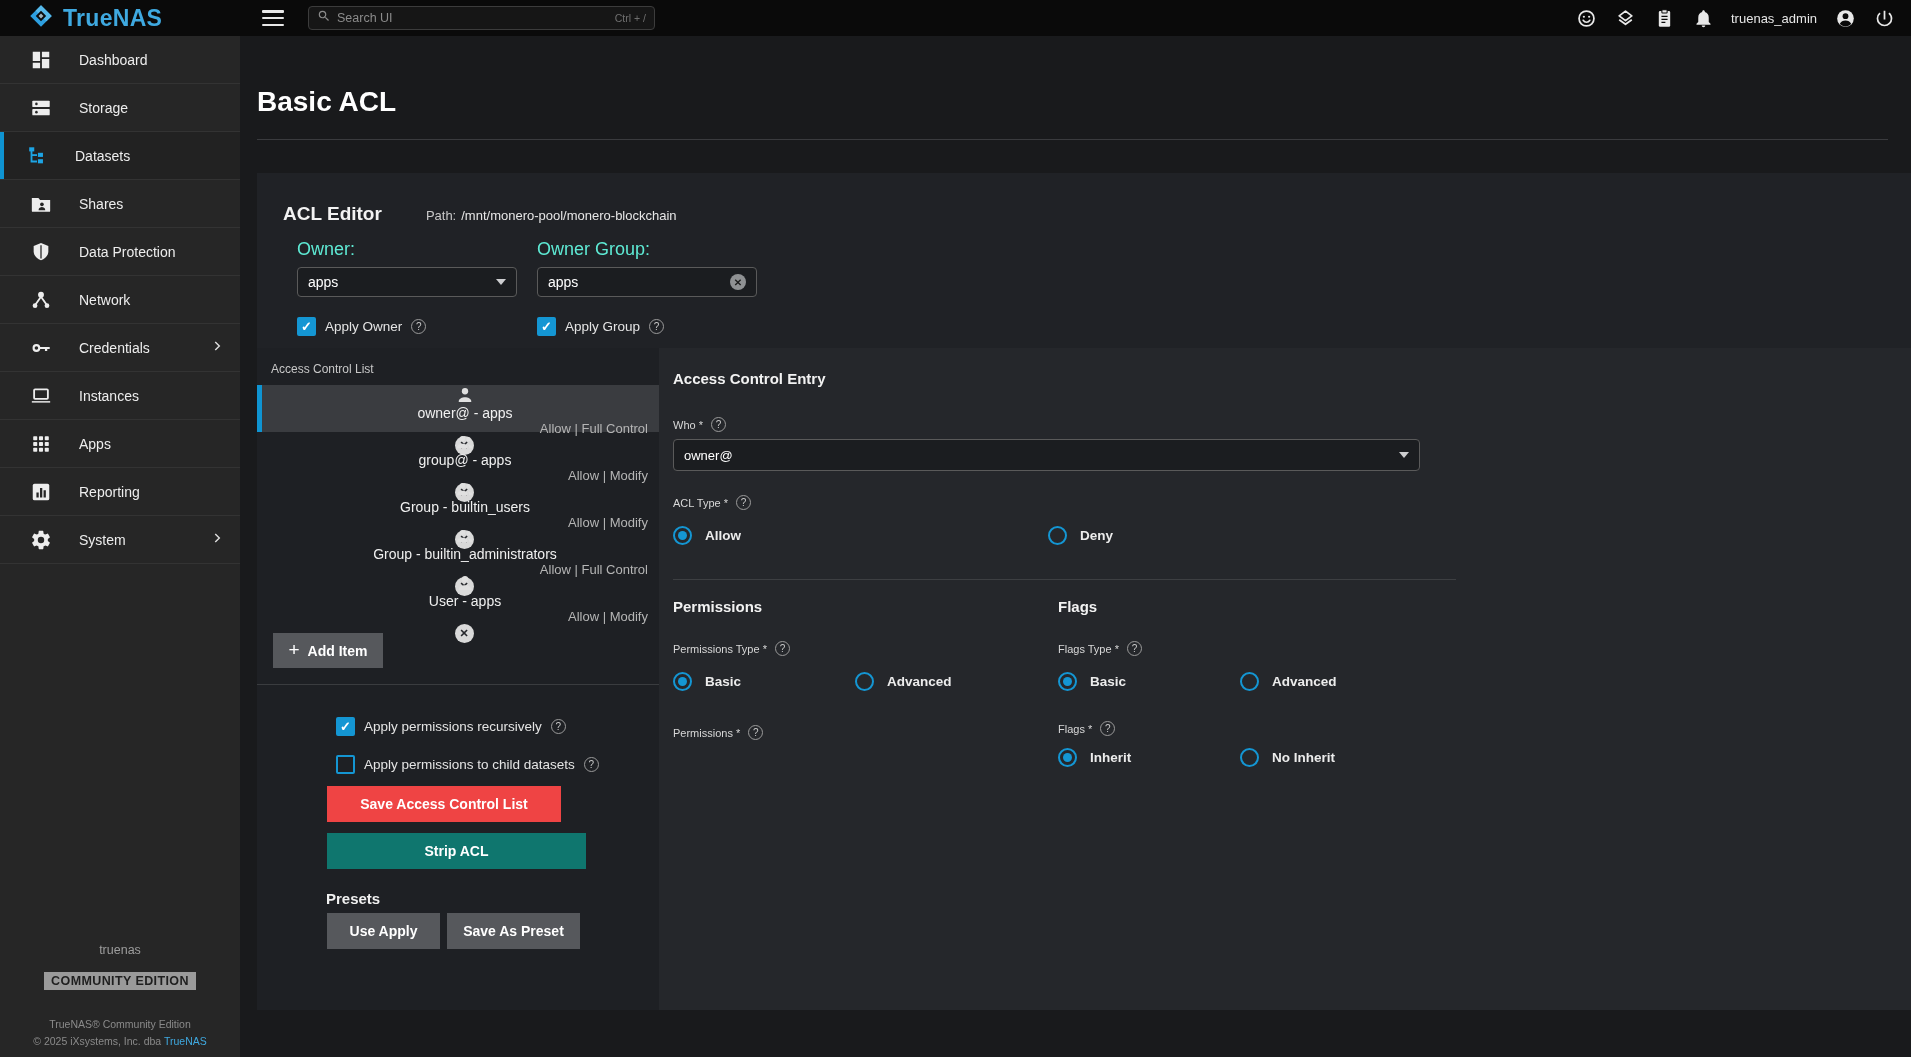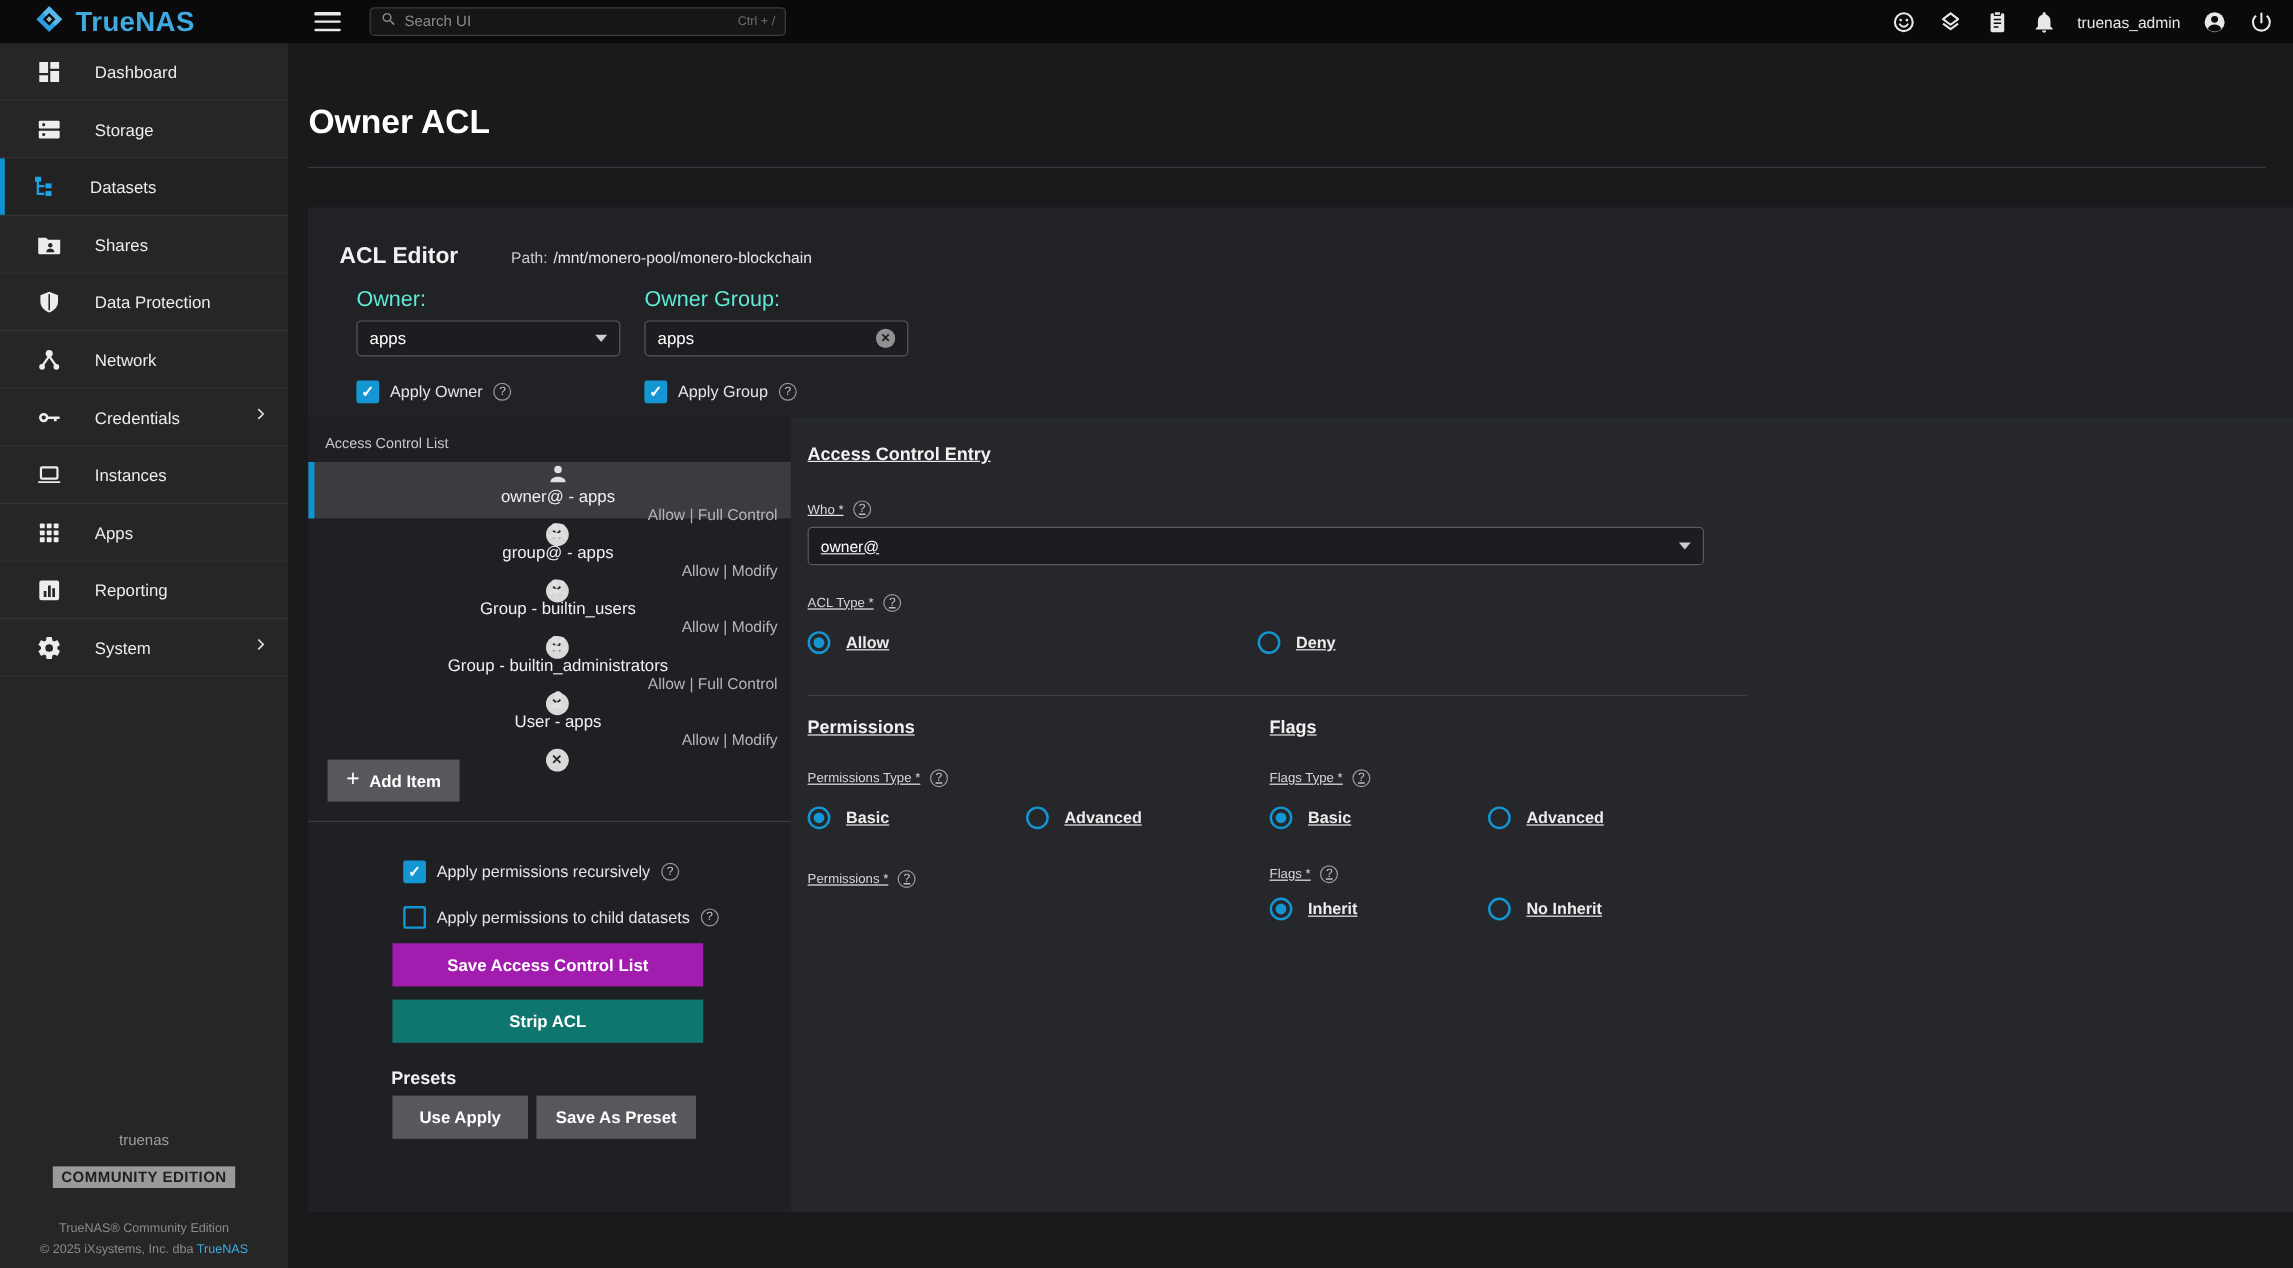--- a/index.html
+++ b/index.html
@@ -93,29 +93,29 @@
     font-size:11px; font-weight:700; display:flex; align-items:center; justify-content:center;
     cursor:pointer; flex:0 0 19px; }
   .add-item { margin:13px 0 0 16px; width:110px; height:35px; background:#56585c; color:#fff; border:none;
     font-size:14px; font-weight:700; display:flex; align-items:center; justify-content:center; gap:8px;
     cursor:pointer; font-family:"Liberation Sans",sans-serif; }
   .add-item .plus { font-size:19px; font-weight:400; margin-top:-2px; }
   .list-divider { margin-top:16px; border-top:1px solid #3a3c3f; }
   .apply-perms { margin:32px 0 0 79px; display:flex; flex-direction:column; gap:19px; }
   .btn { border:none; color:#fff; font-weight:700; font-size:14px; cursor:pointer;
     font-family:"Liberation Sans",sans-serif; display:block; }
-  .save-btn { margin:12px 0 0 70px; width:259px; height:36px; background:#a21caf; }
+  .save-btn { margin:12px 0 0 70px; width:234px; height:36px; background:#ef4444; }
   .strip-btn { margin:11px 0 0 70px; width:259px; height:36px; background:#0f766e; }
   .presets-title { margin:21px 0 0 69px; font-size:15px; font-weight:700; color:#f0f0f0; }
   .preset-btns { margin:6px 0 0 70px; display:flex; gap:7px; }
   .preset-btns .btn { background:#56585c; height:36px; }
   .use-preset { width:113px; } .saveas-preset { width:133px; }
 
   
-  .right-panel { flex:1; padding:22px 0 0 14px; background:#25272b;text-decoration:underline; }
+  .right-panel { flex:1; padding:22px 0 0 14px; background:#25272b; }
   .rp-inner { width:783px; }
   .sec-title { font-size:15px; font-weight:700; color:#f2f2f2; }
   .small-label { display:flex; align-items:center; gap:8px; font-size:11px; color:#d8d8d8; }
   .who-label { margin-top:30px; }
   .who-select { margin-top:7px; width:747px; height:32px; font-size:13px; }
   .acltype-label { margin-top:24px; }
   .radio-grid { display:grid; align-items:center; }
   .rg-wide { grid-template-columns:375px auto; margin-top:16px; }
   .rg-narrow { grid-template-columns:182px auto; margin-top:16px; }
   .radio-item { display:flex; align-items:center; gap:13px; cursor:pointer; }
@@ -314,21 +314,21 @@
     <div class="side-foot">
       <div>TrueNAS® Community Edition</div>
       <div>
         <span>© 2025 iXsystems, Inc. dba </span><a href="#">TrueNAS</a>
       </div>
     </div>
   </div>
 </nav>
 
 <main class="main">
-  <h1 class="page-title">Owner ACL</h1>
+  <h1 class="page-title">Basic ACL</h1>
   <div class="title-divider"></div>
 
   <section class="card">
 
     <div class="card-top">
       <div class="editor-head">
         <span class="editor-title">ACL Editor</span>
         <span class="path-wrap">
           <span>Path:</span><span class="path-value">/mnt/monero-pool/monero-blockchain</span>
         </span>

